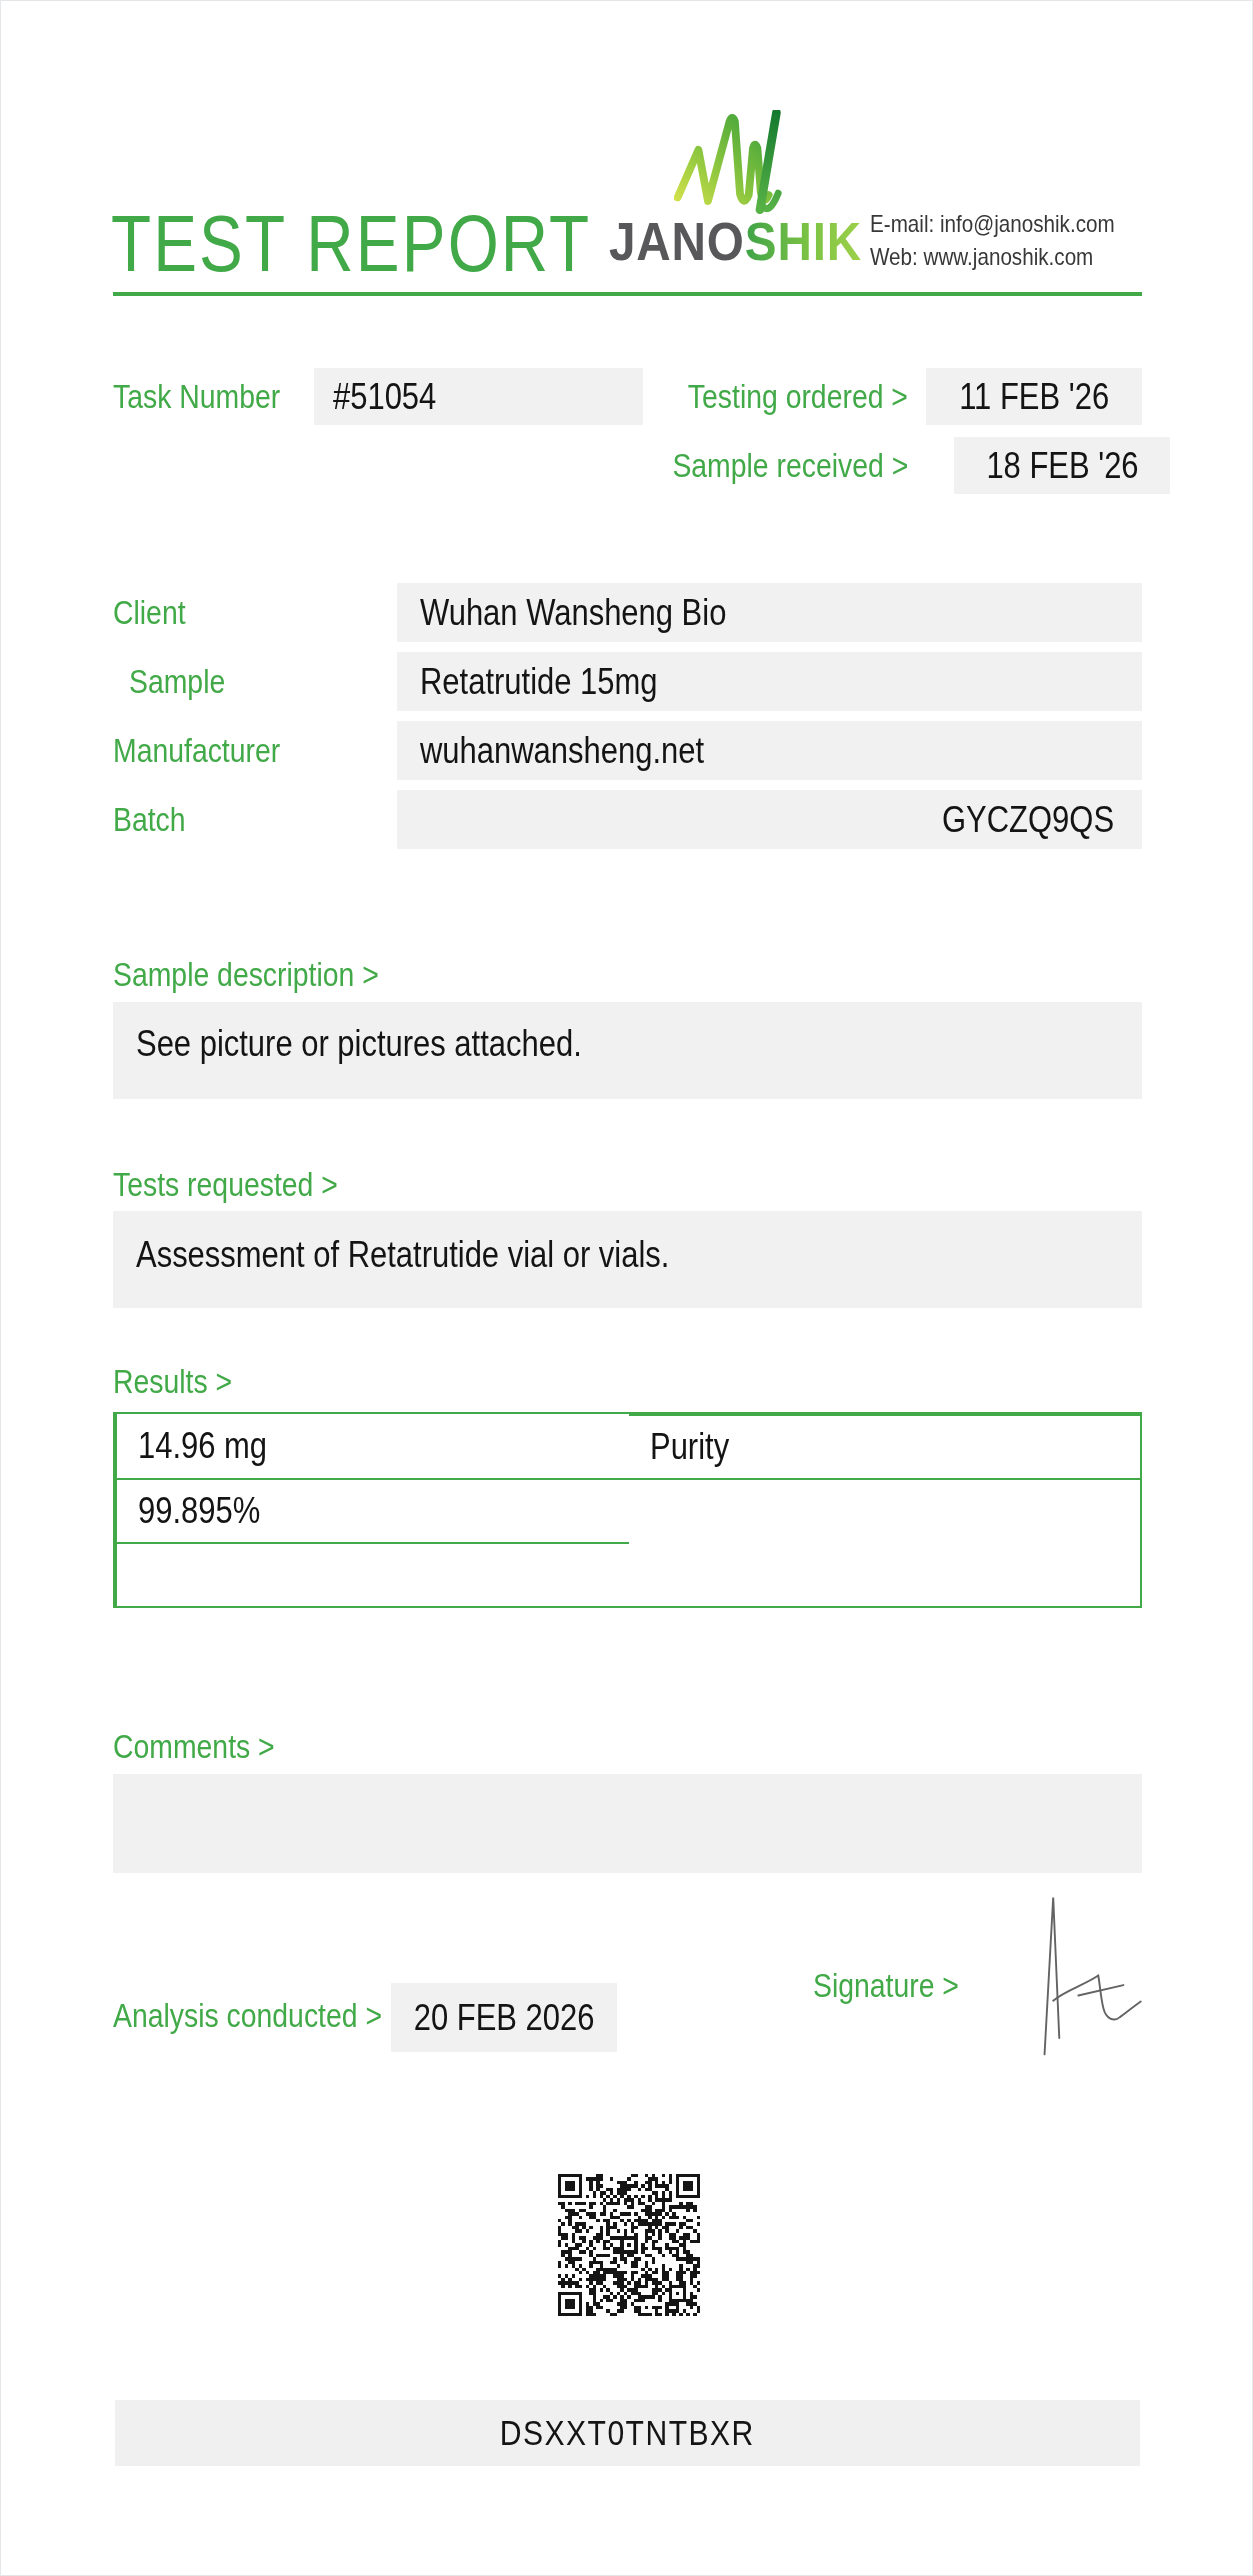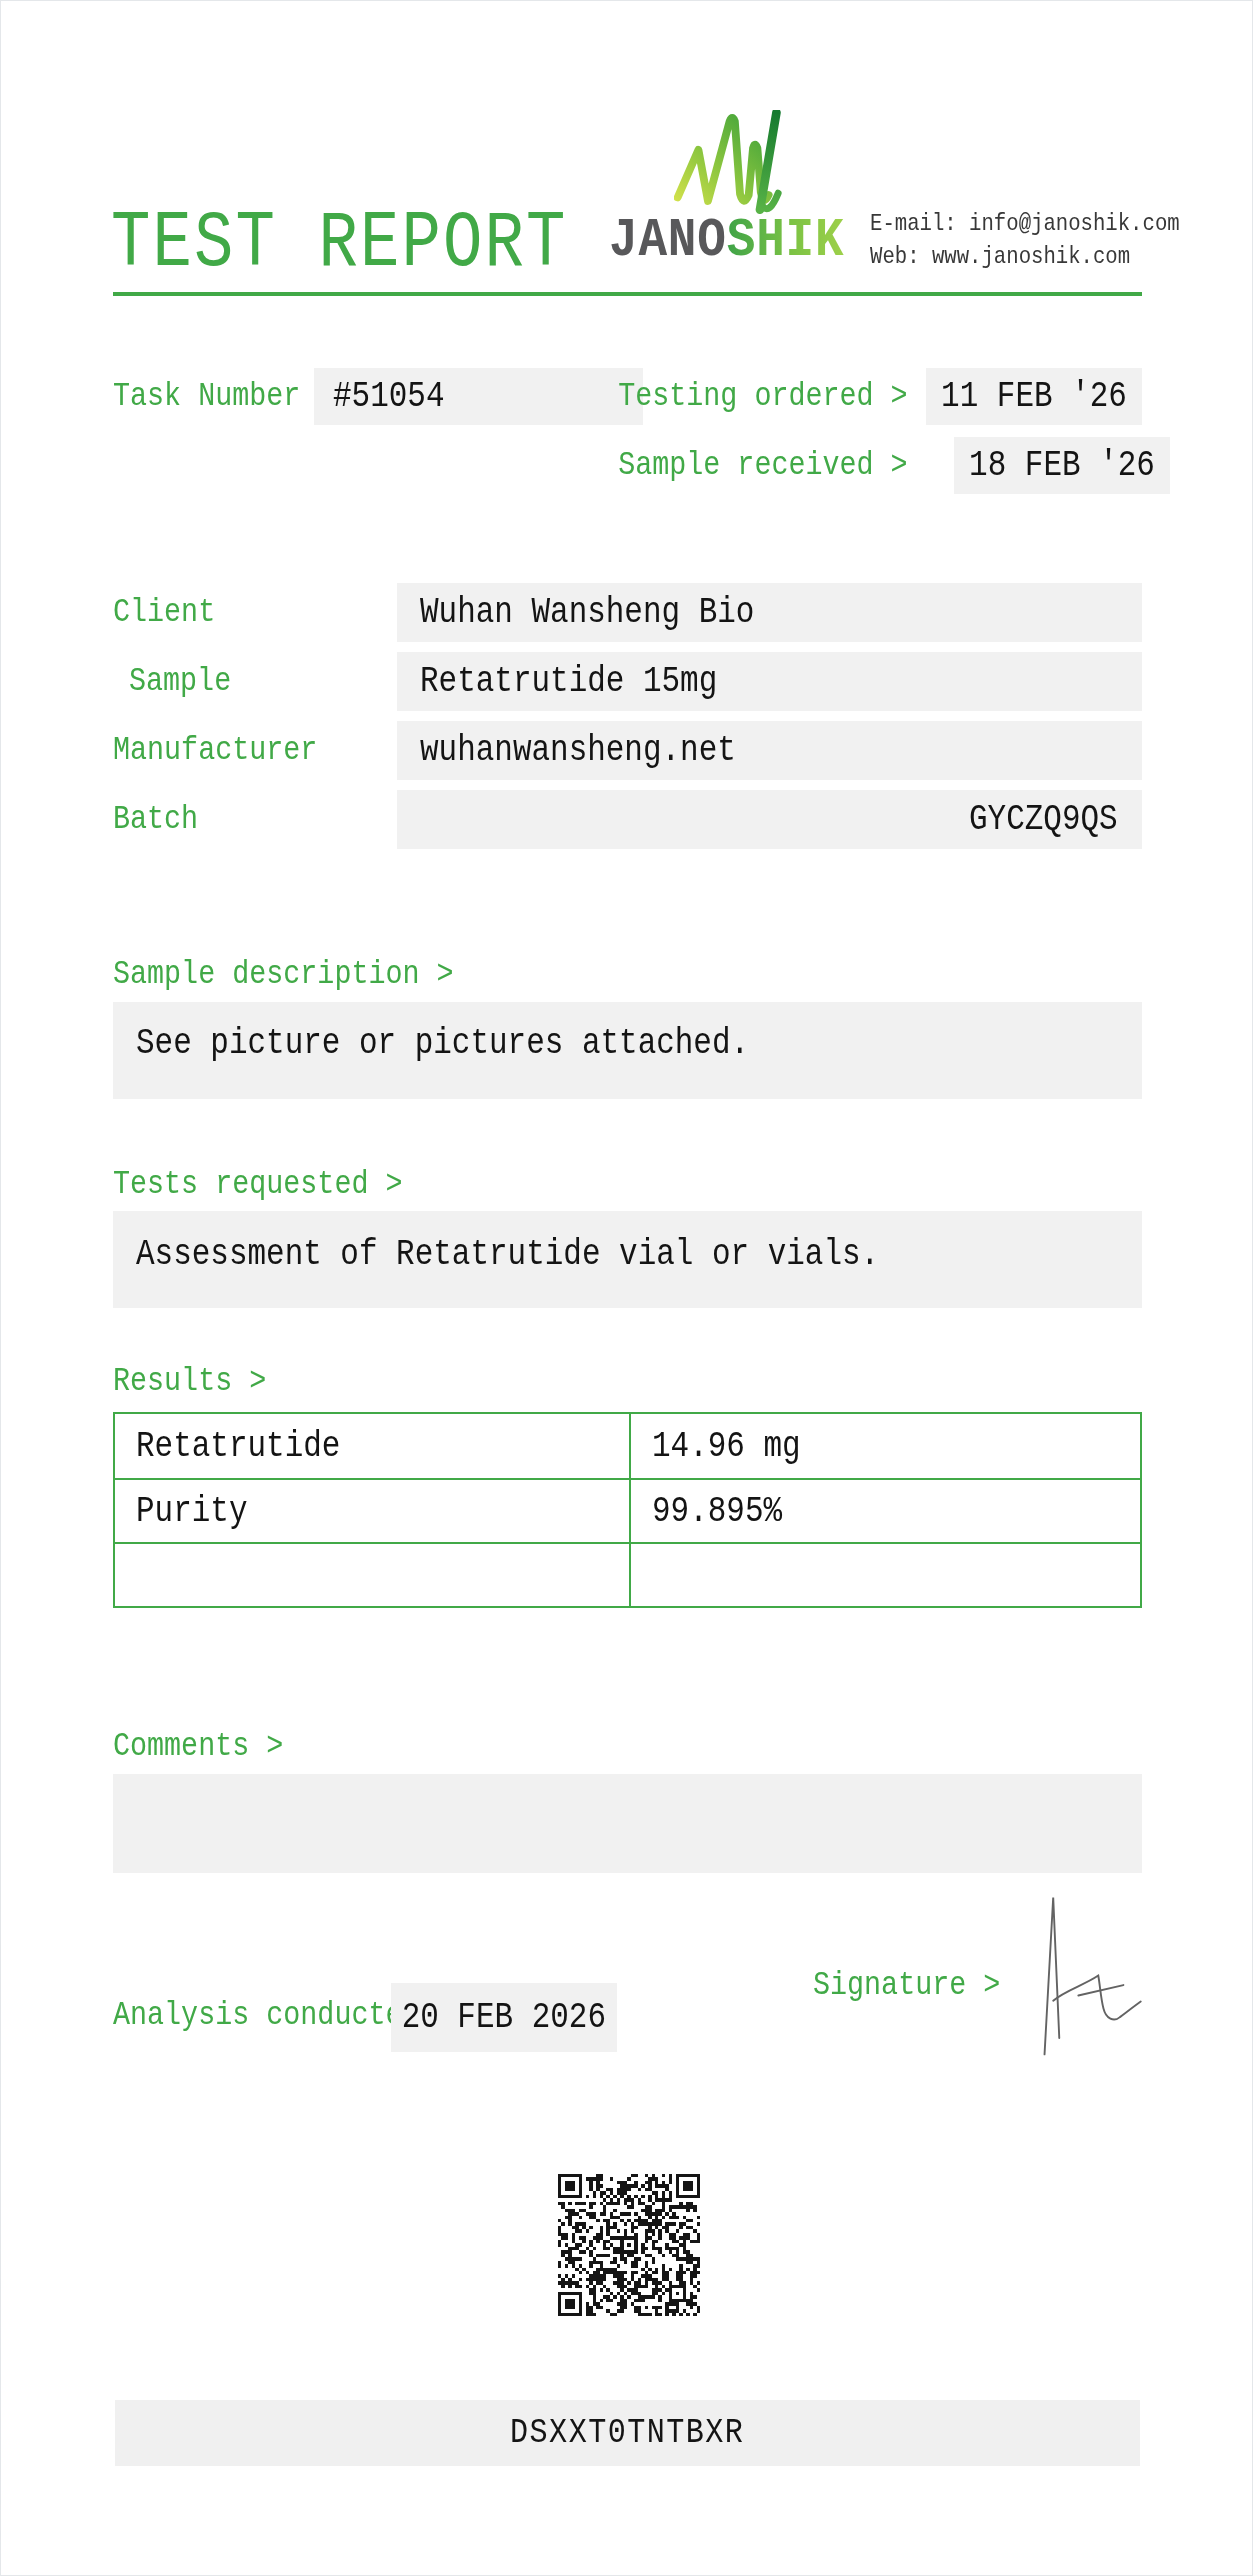--- a/index.html
+++ b/index.html
@@ -4,21 +4,21 @@
 <style>
   :root{
     --green:#41a947;
     --box:#f1f1f1;
     --ink:#141414;
   }
   html,body{margin:0;padding:0;background:#fff;}
   #page{
     position:relative;width:1253px;height:2576px;background:#fff;
     border:0.9px solid #e4e7ea;box-sizing:border-box;overflow:hidden;
-    font-family:Liberation Mono, monospace;color:var(--ink);
+    font-family:Liberation Sans, sans-serif;color:var(--ink);
   }
   .abs{position:absolute;}
   
   .cd{display:inline-block;transform:scaleX(.86);transform-origin:0 50%;white-space:nowrap;}
   .cdc{transform-origin:50% 50%;}
   .cdr{transform-origin:100% 50%;}
   .lbl{color:var(--green);font-size:33px;}
   .val{font-size:36px;color:var(--ink);}
   .box{background:var(--box);display:flex;align-items:center;box-sizing:border-box;}
   .flexc{display:flex;align-items:center;}
@@ -147,23 +147,20 @@
   </div>
   <div class="abs box" style="left:112px;top:1210px;width:1029px;height:97px;align-items:flex-start;padding:22.5px 22.5px 0 22.5px;">
     <span class="val cd">Assessment of Retatrutide vial or vials.</span>
   </div>
 
   <div class="abs flexc" style="left:112px;top:1363px;height:35px;">
     <span class="lbl cd">Results &gt;</span>
   </div>
   <div class="abs" style="left:112px;top:1411px;">
     <div id="results-table">
-      <div class="rcell">
-          <span class="val cd">Retatrutide</span>
-        </div>
       <div class="rcell vcol">
           <span class="val cd">14.96 mg</span>
         </div>
       <div class="rcell rline">
           <span class="val cd">Purity</span>
         </div>
       <div class="rcell vcol rline">
           <span class="val cd">99.895%</span>
         </div>
       <div class="rcell rline">

